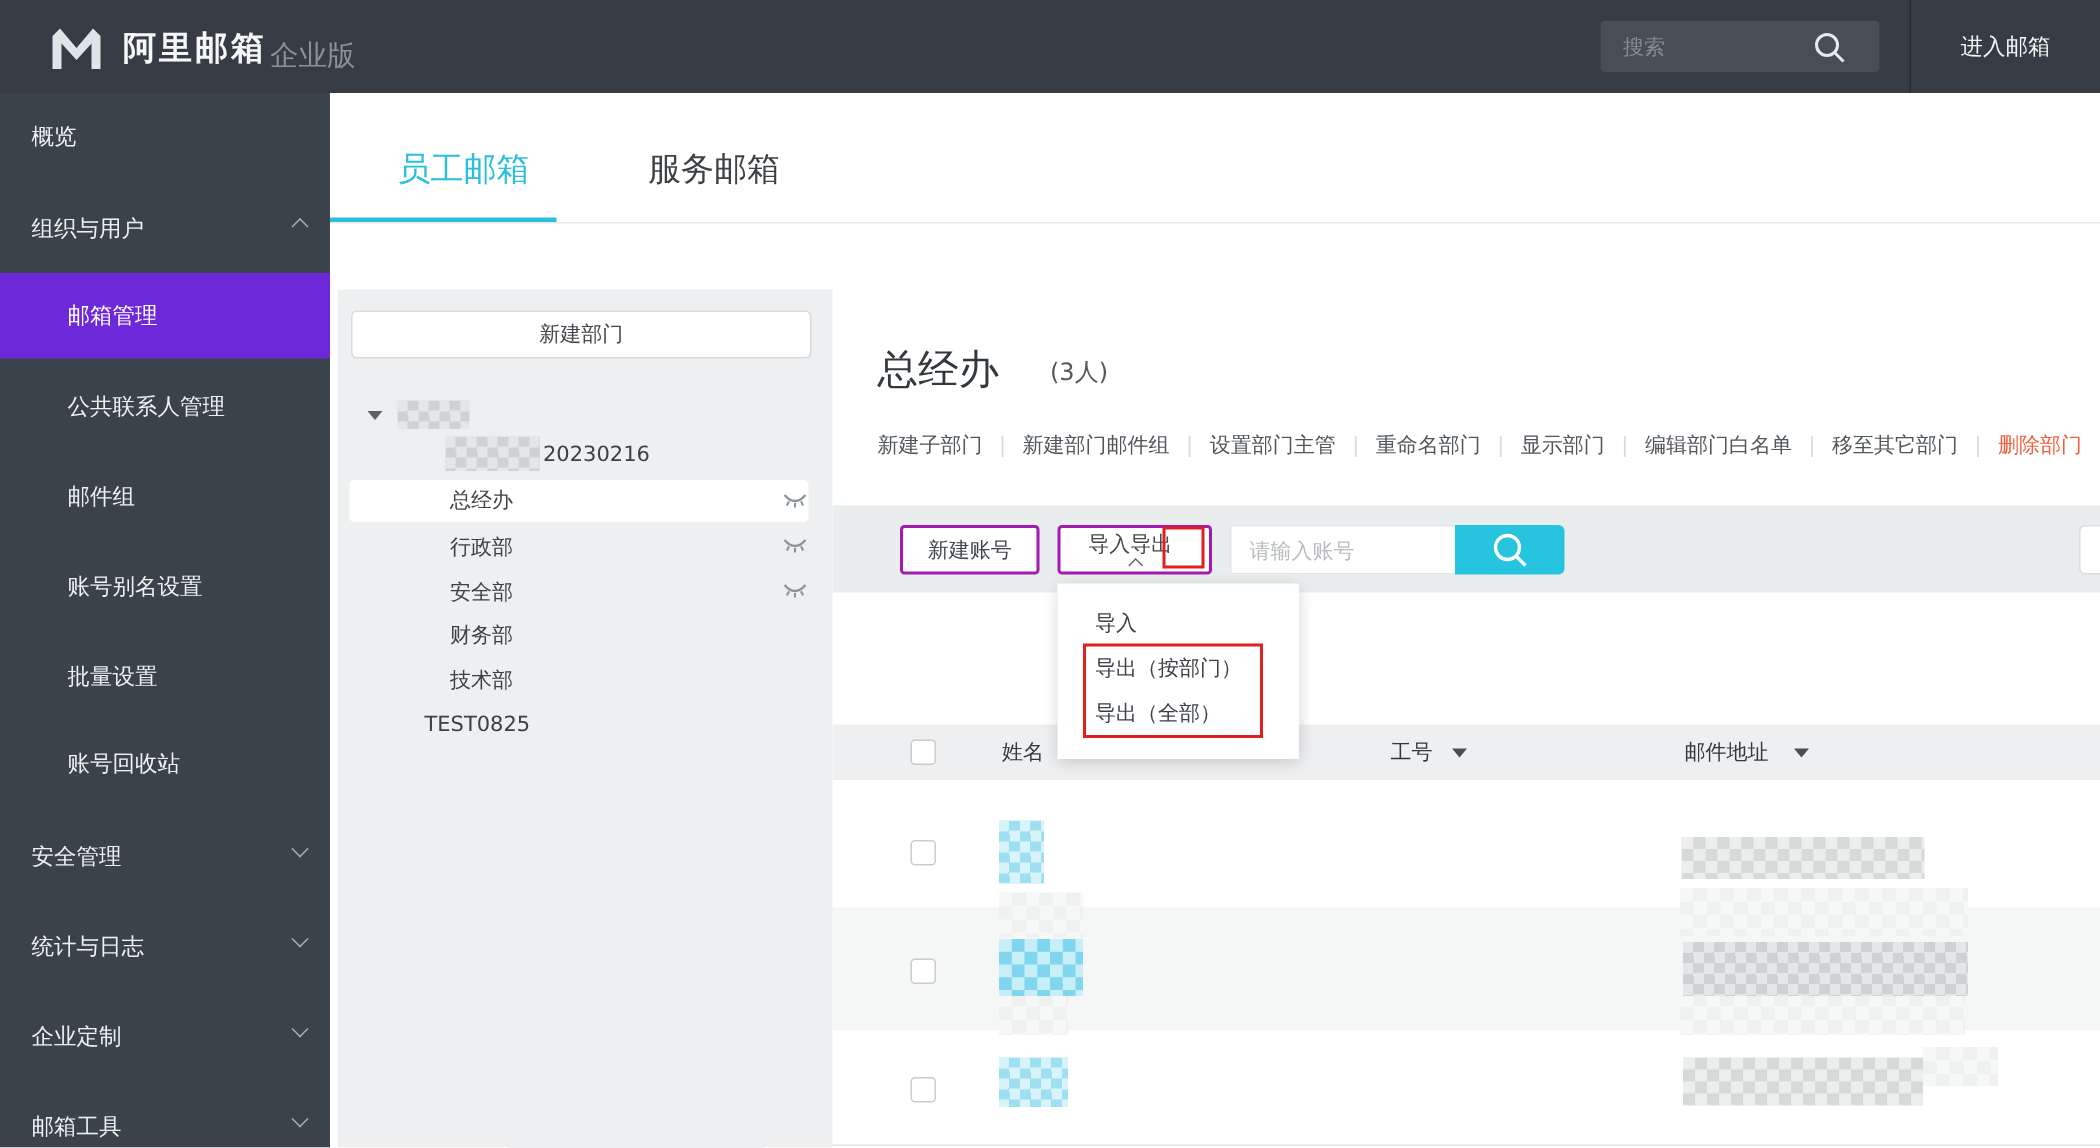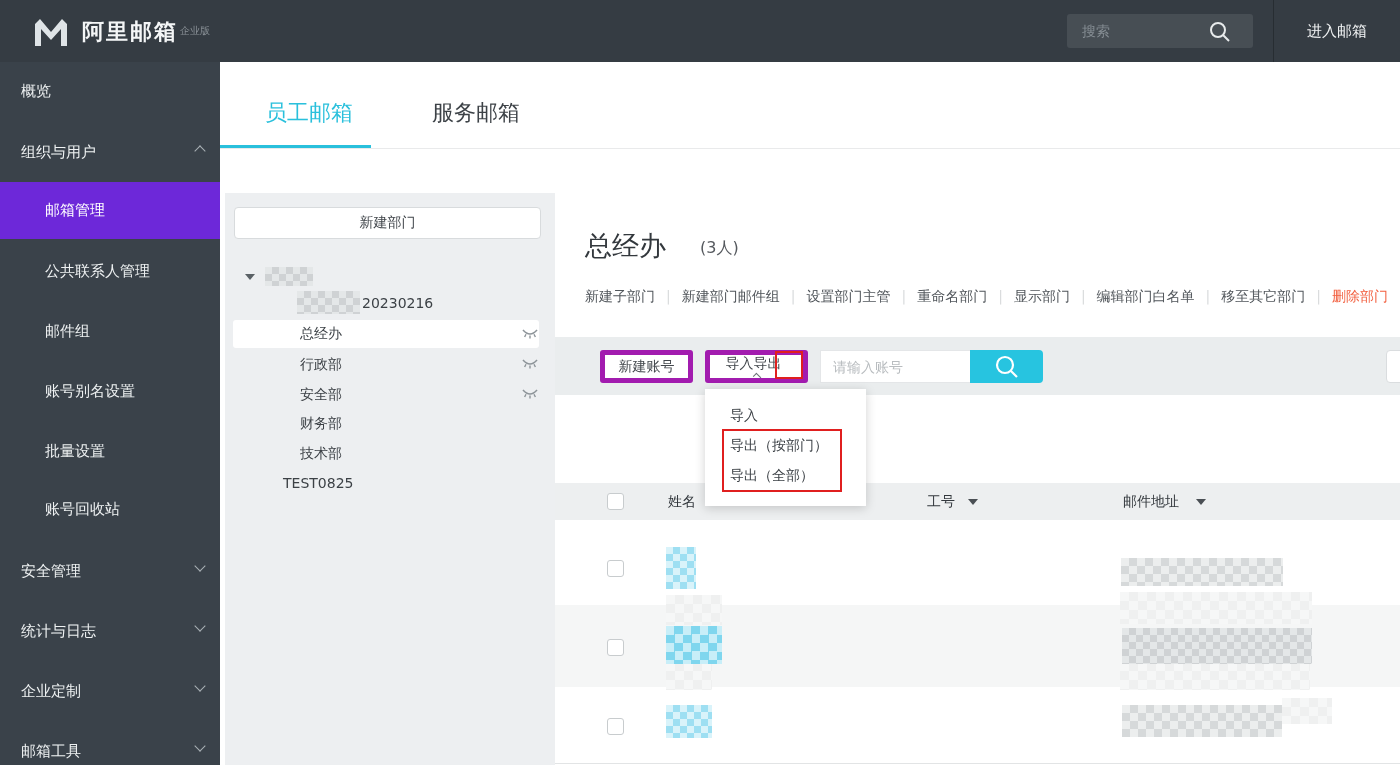--- a/index.html
+++ b/index.html
@@ -3,21 +3,21 @@
 <meta charset="utf-8">
 <style>
   * { margin:0; padding:0; box-sizing:border-box; }
   html,body { width:1400px; height:765px; overflow:hidden; }
   body { font-family:"DejaVu Sans","Liberation Sans",sans-serif; background:#fff; position:relative; }
 
   
   .topbar { position:absolute; left:0; top:0; width:1400px; height:62px; background:#353c43; z-index:30; }
   .logo-m { position:absolute; left:30px; top:16px; }
   .brand { position:absolute; left:82px; top:17px; font-size:22px; font-weight:bold; color:#f4f6f7; letter-spacing:2px; }
-  .edition { position:absolute; left:180px; top:24px; font-size:10px; color:#8a9197; }
+  .edition { position:absolute; left:180px; top:24px; font-size:19px; color:#8a9197; }
   .tb-search { position:absolute; left:1067px; top:14px; width:186px; height:34px; background:#474e54; border-radius:3px; border:none; color:#cfd3d6; font-size:14px; padding:0 40px 0 15px; outline:none; }
   .tb-search::placeholder { color:#858d93; }
   .tb-search-icon { position:absolute; left:1208px; top:20px; }
   .tb-divider { position:absolute; left:1273px; top:0; width:1px; height:62px; background:#272d32; }
   .enter-btn { position:absolute; left:1274px; top:0; width:126px; height:62px; color:#f2f4f5; font-size:15px; display:flex; align-items:center; justify-content:center; cursor:pointer; }
 
   
   .sidebar { position:absolute; left:0; top:62px; width:220px; height:703px; background:#3a424a; z-index:20; }
   .side-item { position:absolute; left:0; width:244px; height:20px; color:#eef1f2; font-size:15px; cursor:pointer; }
   .side-item .lbl { position:absolute; left:21px; top:0; }
@@ -50,21 +50,21 @@
 
   
   .main-title { position:absolute; left:585px; top:228px; font-size:27px; color:#33383d; z-index:6; }
   .main-count { position:absolute; left:700px; top:238px; font-size:16px; color:#55595e; z-index:6; }
   .actions-row { position:absolute; left:585px; top:288px; font-size:14px; color:#51565b; white-space:nowrap; z-index:6; }
   .actions-row .act { cursor:pointer; }
   .actions-row .sep { color:#d9dbdd; margin:0 11px; }
   .actions-row .danger { color:#f25f3f; }
 
   .toolbar-band { position:absolute; left:555px; top:337px; width:845px; height:58px; background:#eaedee; z-index:6; }
-  .btn-white { position:absolute; top:13px; height:33px; background:#fff; border:5px solid #a21caf; border-radius:3px; font-size:14px; color:#42474c; display:flex; align-items:center; justify-content:center; cursor:pointer; }
+  .btn-white { position:absolute; top:13px; height:33px; background:#fff; border:2px solid #a21caf; border-radius:3px; font-size:14px; color:#42474c; display:flex; align-items:center; justify-content:center; cursor:pointer; }
   .caret-up-sm { display:inline-block; width:7px; height:7px; border-left:1.5px solid #6b7176; border-top:1.5px solid #6b7176; transform:rotate(45deg) translateY(2px); margin-left:9px; }
   .acct-input { position:absolute; left:265px; top:13px; width:150px; height:33px; border:1px solid #e4e6e8; border-right:none; background:#fff; font-size:14px; color:#444; padding:0 12px; outline:none; border-radius:0; }
   .acct-input::placeholder { color:#b8bcbf; }
   .search-btn { position:absolute; left:415px; top:13px; width:73px; height:33px; background:#27c4e0; border:none; border-radius:0 4px 4px 0; display:flex; align-items:center; justify-content:center; cursor:pointer; }
   .partial-btn { position:absolute; left:831px; top:13px; width:30px; height:33px; background:#fff; border:1px solid #dadddf; border-radius:4px; }
 
   .dropdown { position:absolute; left:705px; top:389px; width:161px; height:117px; background:#fff; box-shadow:0 2px 10px rgba(0,0,0,0.18); z-index:15;padding-left:36px; }
   .dd-item { position:absolute; left:25px; font-size:14px; color:#3c4146; cursor:pointer; white-space:nowrap; }
 
   .red-box { position:absolute; border:2px solid #e01f1f; z-index:25; pointer-events:none; }

